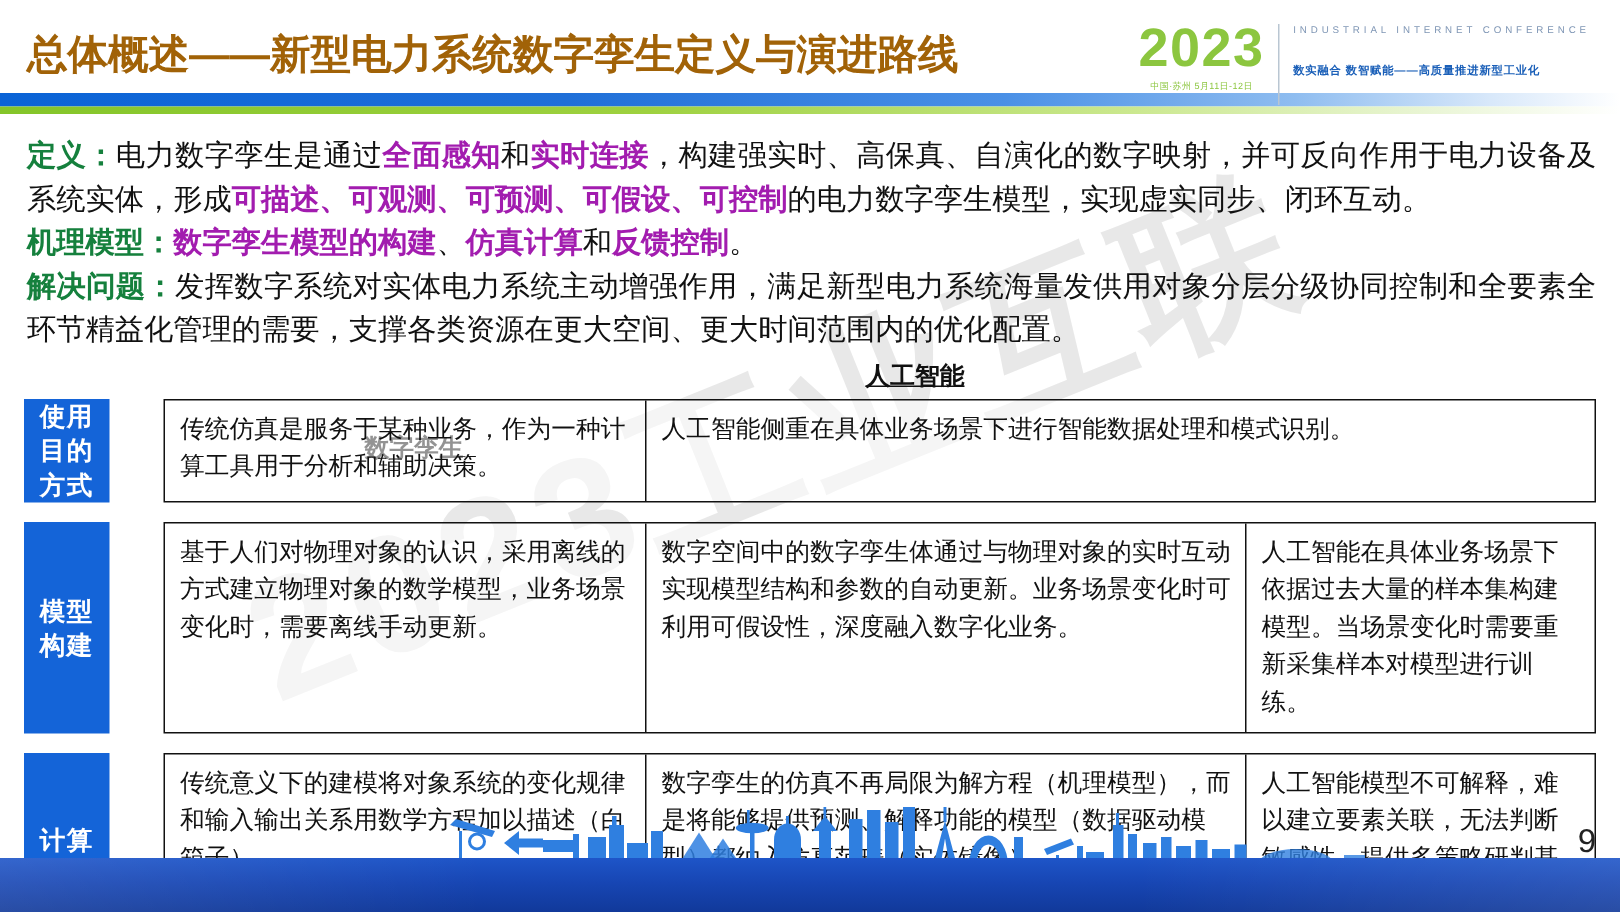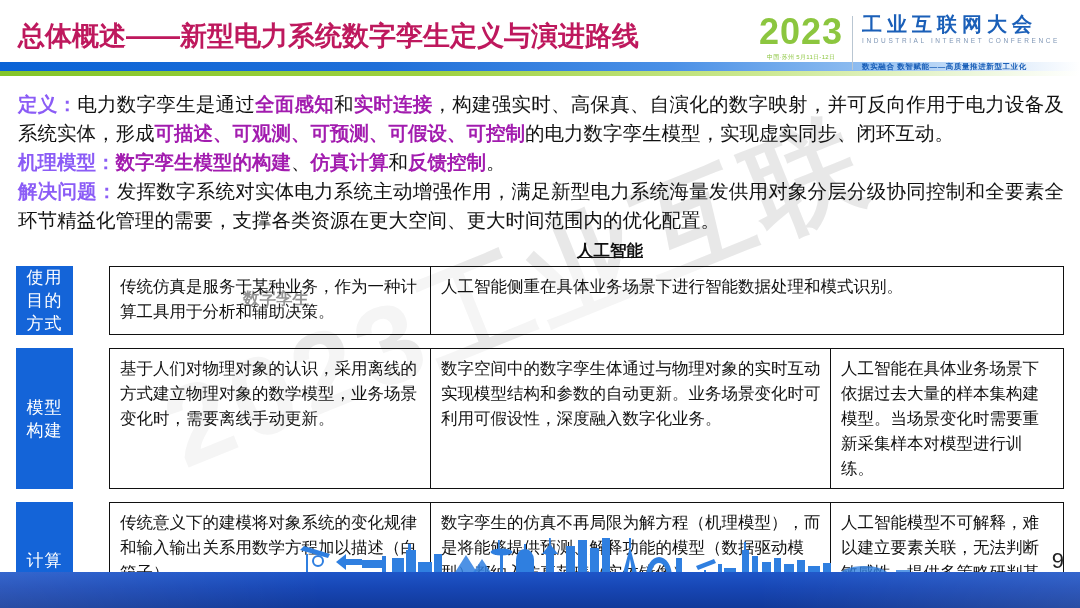--- a/index.html
+++ b/index.html
@@ -8,21 +8,21 @@
     font-family:"Liberation Sans","DejaVu Sans",sans-serif;
     background:#ffffff;
     position:relative;
     overflow:hidden;
   }
 
   
   #header { position:absolute; left:0; top:0; width:1080px; height:88px; }
   #page-title {
     position:absolute; left:18px; top:18px;
-    font-size:27px; font-weight:bold; color:#be185d;
+    font-size:27px; font-weight:bold; color:#a16207;
     letter-spacing:0px; white-space:nowrap;
   }
   #header-rule-blue {
     position:absolute; left:0; top:62px; width:1080px; height:9px;
     background:linear-gradient(to right,#0a63d6 0%,#1f6fd8 35%,#4a90e6 62%,#8fbdf0 80%,#d8e8fa 92%,#ffffff 100%);
   }
   #header-rule-green {
     position:absolute; left:0; top:71px; width:1080px; height:5px;
     background:linear-gradient(to right,#84c529 0%,#9ed13f 40%,#cbe88f 70%,#e9f5d4 88%,#ffffff 100%);
   }
@@ -44,36 +44,36 @@
   #logo-en {
     font-size:6.5px; color:#7f96b5; letter-spacing:2.6px; margin-top:3px; white-space:nowrap;
   }
   #logo-slogan {
     font-size:7.5px; font-weight:bold; color:#1a5fb8; letter-spacing:0.6px; margin-top:18px; white-space:nowrap;
   }
 
   
   #intro { position:absolute; left:18px; top:90px; width:1046px; font-size:19.5px; line-height:29px; color:#111; }
   #intro p { text-indent:0; text-align:justify; }
-  .lead { font-weight:bold; color:#8b5cf6; }
+  .lead { font-weight:bold; color:#15803d; }
   .hl { color:#a21caf; font-weight:bold; }
 
   
   #cmp-table { position:absolute; left:16px; top:240px; width:1048px; }
   #col-heads { display:flex; height:26px; }
   .ch-spacer { width:60px; flex:none; }
   .col-head { font-size:16.5px; font-weight:bold; color:#111; text-align:center; }
   .col-head.c1 { width:320px; }
   .col-head.c2 { width:400px;margin-top:48px; }
   .col-head.c3 { width:268px;text-decoration:underline; }
 
   .trow { display:flex; margin-bottom:13px; }
   .rlabel {
     width:57px; flex:none; background:#1464d8; color:#ffffff;
-    font-size:17px; font-weight:normal; line-height:23px;
+    font-size:17px; font-weight:bold; line-height:23px;
     display:flex; flex-direction:column; align-items:center; justify-content:center;
     letter-spacing:1px;
   }
   .cells { flex:1; display:flex; border:1.6px solid #111; background:rgba(255,255,255,0.55);margin-left:36px; }
   .cell { padding:7px 9px 7px 10px; font-size:16.5px; line-height:25px; color:#111; }
   .cell.c1 { width:321px; flex:none; border-right:1.6px solid #111; }
   .cell.c2 { width:400px; flex:none; border-right:1.6px solid #111; }
   .cell.c3 { flex:1; }
 
   
@@ -107,21 +107,20 @@
   <div id="header-rule-blue"></div>
   <div id="header-rule-green"></div>
 
   <div id="logo">
     <div style="text-align:center;">
       <div id="logo-year">2023</div>
       <div id="logo-year-sub">中国·苏州  5月11日-12日</div>
     </div>
     <div id="logo-divider"></div>
     <div>
-      <div id="logo-cn">工业互联网大会</div>
       <div id="logo-en">INDUSTRIAL INTERNET CONFERENCE</div>
       <div id="logo-slogan">数实融合  数智赋能——高质量推进新型工业化</div>
     </div>
   </div>
 </div>
 
 <div id="watermark">2023工业互联网大会</div>
 
 <div id="intro">
   <p>

